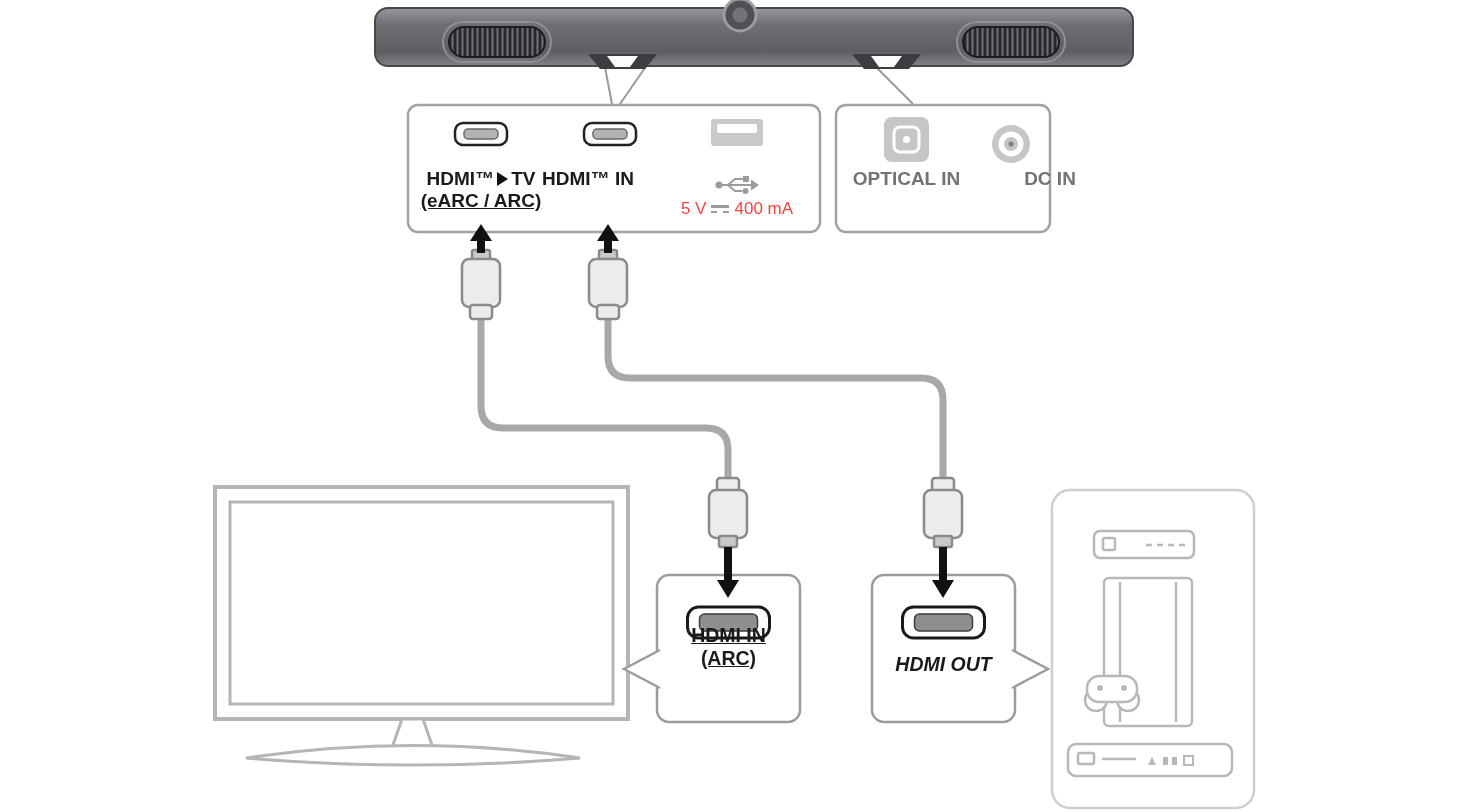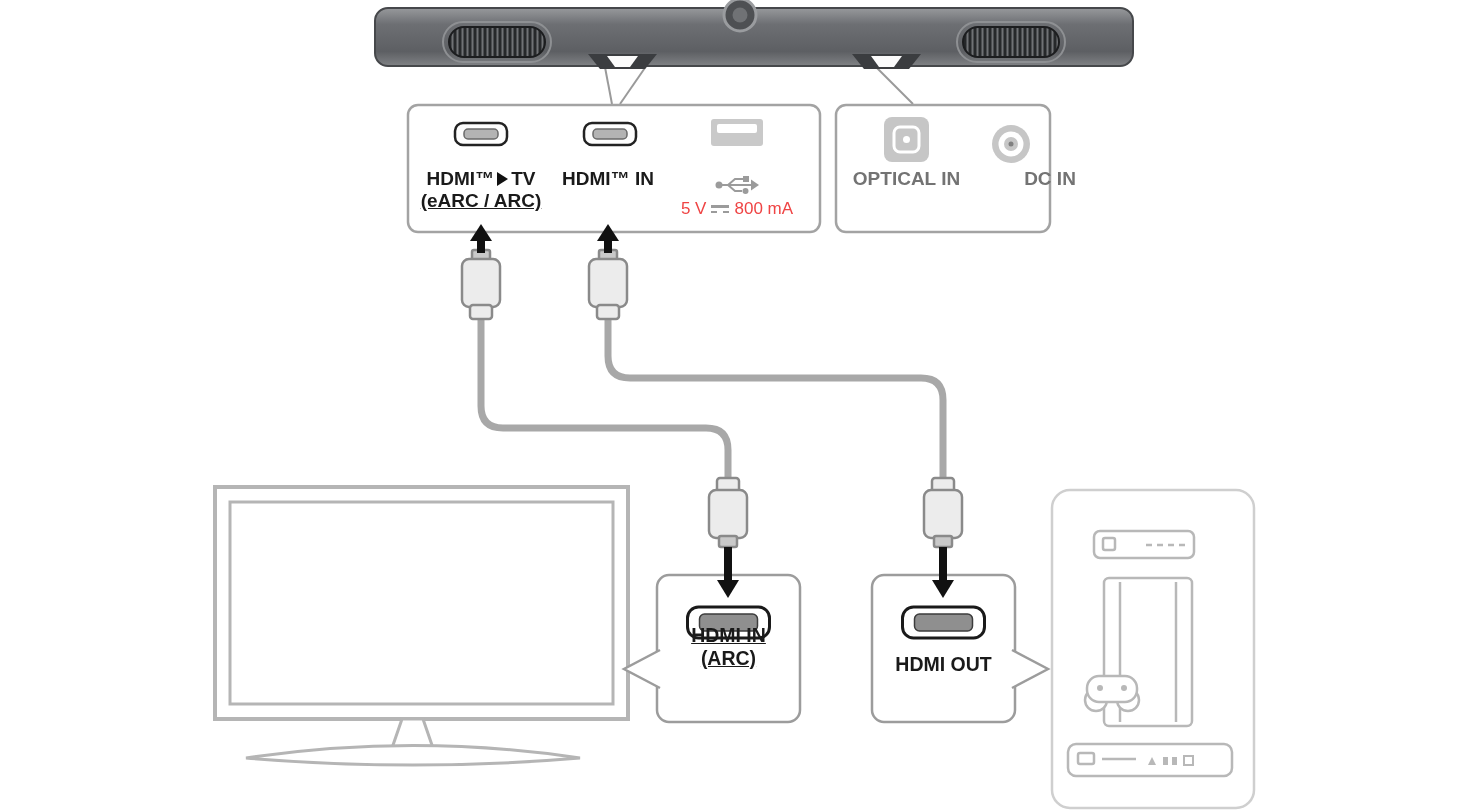--- a/index.html
+++ b/index.html
@@ -194,21 +194,21 @@
 
   <div class="label" style="left:416px; top:168px; width:130px;">
     <span class="row">
       <span>HDMI™</span>
       <span class="tri"></span>
       <span>TV</span>
     </span>
     <span class="block">(eARC / ARC)</span>
   </div>
 
-  <div class="label" style="left:543px; top:168px; width:130px;">
+  <div class="label" style="left:523px; top:168px; width:130px;">
     <span>HDMI™ IN</span>
   </div>
 
   <div class="label usb-text" style="left:667px; top:174px; width:140px;">
     <svg class="usb-glyph" width="46" height="22" viewBox="0 0 46 22">
       <g stroke="#9b9b9b" stroke-width="2" fill="none">
         <line x1="5" y1="11" x2="37" y2="11"></line>
         <polyline points="14,11 21,5 29,5"></polyline>
         <polyline points="14,11 21,17 28,17"></polyline>
       </g>
@@ -216,34 +216,34 @@
       <polygon points="37,5.5 37,16.5 45,11" fill="#9b9b9b"></polygon>
       <rect x="29" y="2" width="6" height="6" fill="#9b9b9b"></rect>
       <circle cx="31.5" cy="17" r="3" fill="#9b9b9b"></circle>
     </svg>
     <span class="row">
       <span>5 V</span>
       <span class="dc-sym">
           <span class="solid"></span>
           <span class="dashed"></span>
         </span>
-      <span>800 mA</span>
+      <span>400 mA</span>
     </span>
   </div>
 
   <div class="label muted" style="left:836px; top:168px; width:141px;">
     <span>OPTICAL IN</span>
   </div>
 
   <div class="label muted" style="left:990px; top:168px; width:120px;">
     <span>DC IN</span>
   </div>
 
   <div class="label" style="left:657px; top:624px; width:143px; font-size:19.5px; line-height:23px;">
     <span class="block">HDMI IN</span>
     <span class="block">(ARC)</span>
   </div>
 
-  <div class="label" style="left:872px; top:653px; width:143px; font-size:19.5px;">
+  <div class="label" style="left:872px; top:653px; width:143px; font-size:19.5px;font-style:italic;">
     <span>HDMI OUT</span>
   </div>
 
 </div>
 
 </body></html>

